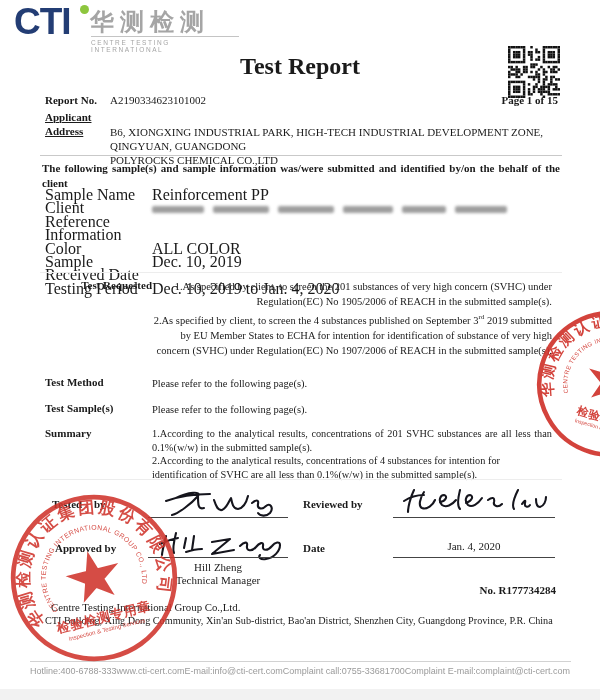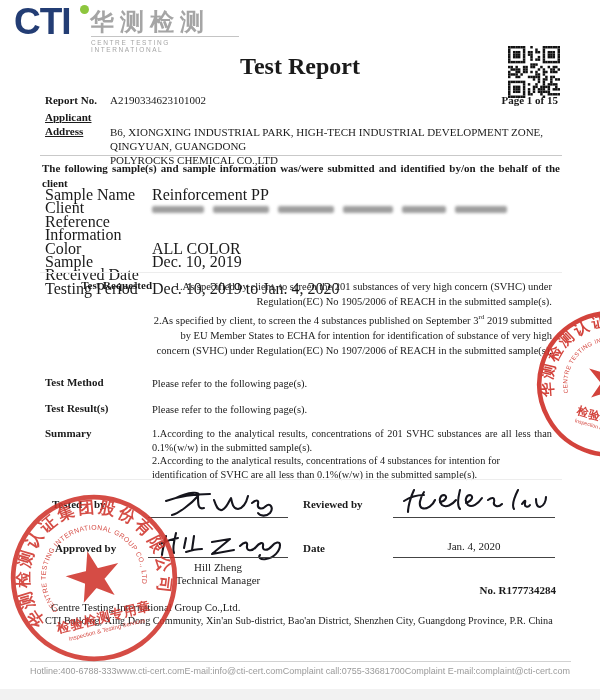--- a/index.html
+++ b/index.html
@@ -380,21 +380,21 @@
       <p><span>2.As specified by client, to screen the 4 substances published on September 3</span><sup>rd</sup><span> 2019 submitted by EU Member States to ECHA for intention for identification of substance of very high concern (SVHC) under Regulation(EC) No 1907/2006 of REACH in the submitted sample(s).</span></p>
     </div>
   </div>
 
   <div class="sec sec-method">
     <div class="lab">Test Method</div>
     <div class="val">Please refer to the following page(s).</div>
   </div>
 
   <div class="sec sec-result">
-    <div class="lab">Test Result(s)</div>
+    <div class="lab">Test Sample(s)</div>
     <div class="val">Please refer to the following page(s).</div>
   </div>
 
   <div class="sec sec-summary">
     <div class="lab">Summary</div>
     <div class="val">
       <p class="j">1.According to the analytical results, concentrations of 201 SVHC substances are all less than 0.1%(w/w) in the submitted sample(s).</p>
       <p>2.According to the analytical results, concentrations of 4 substances for intention for identification of SVHC are all less than 0.1%(w/w) in the submitted sample(s).</p>
     </div>
   </div>

